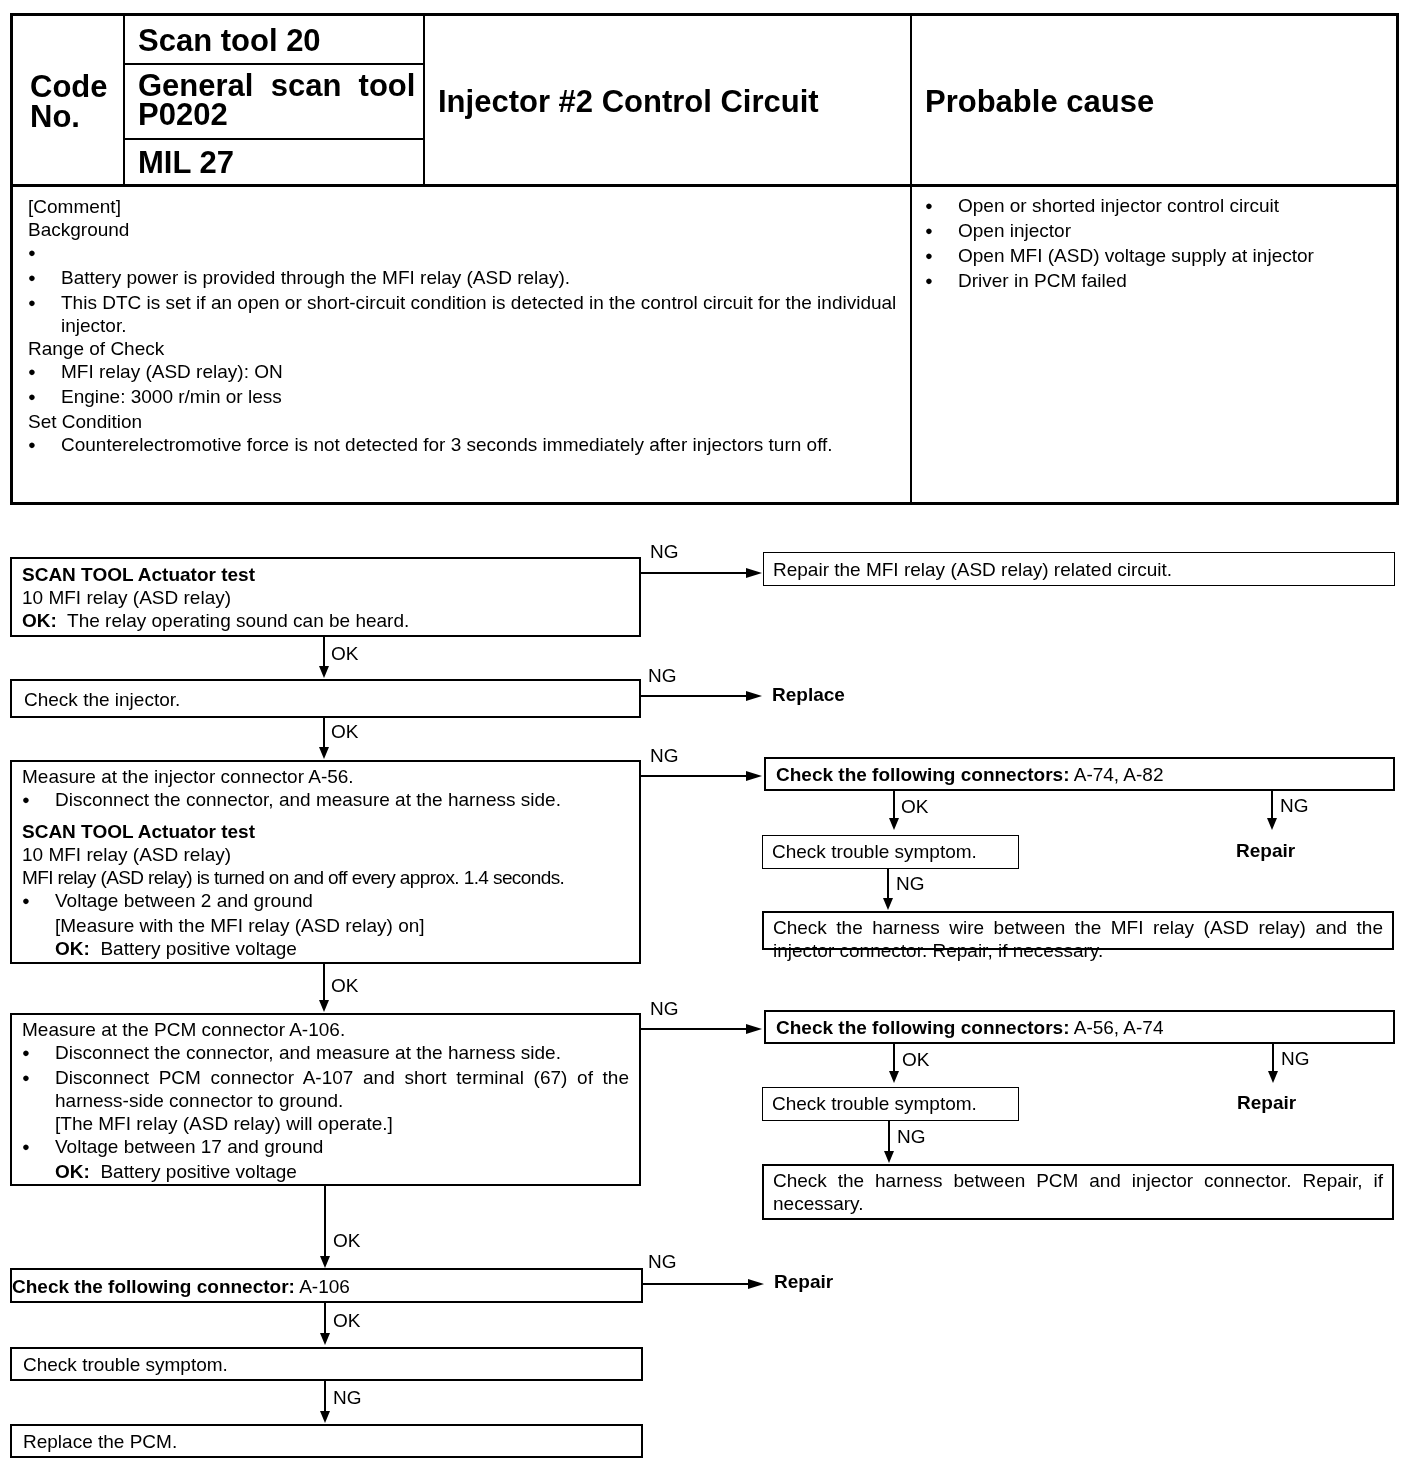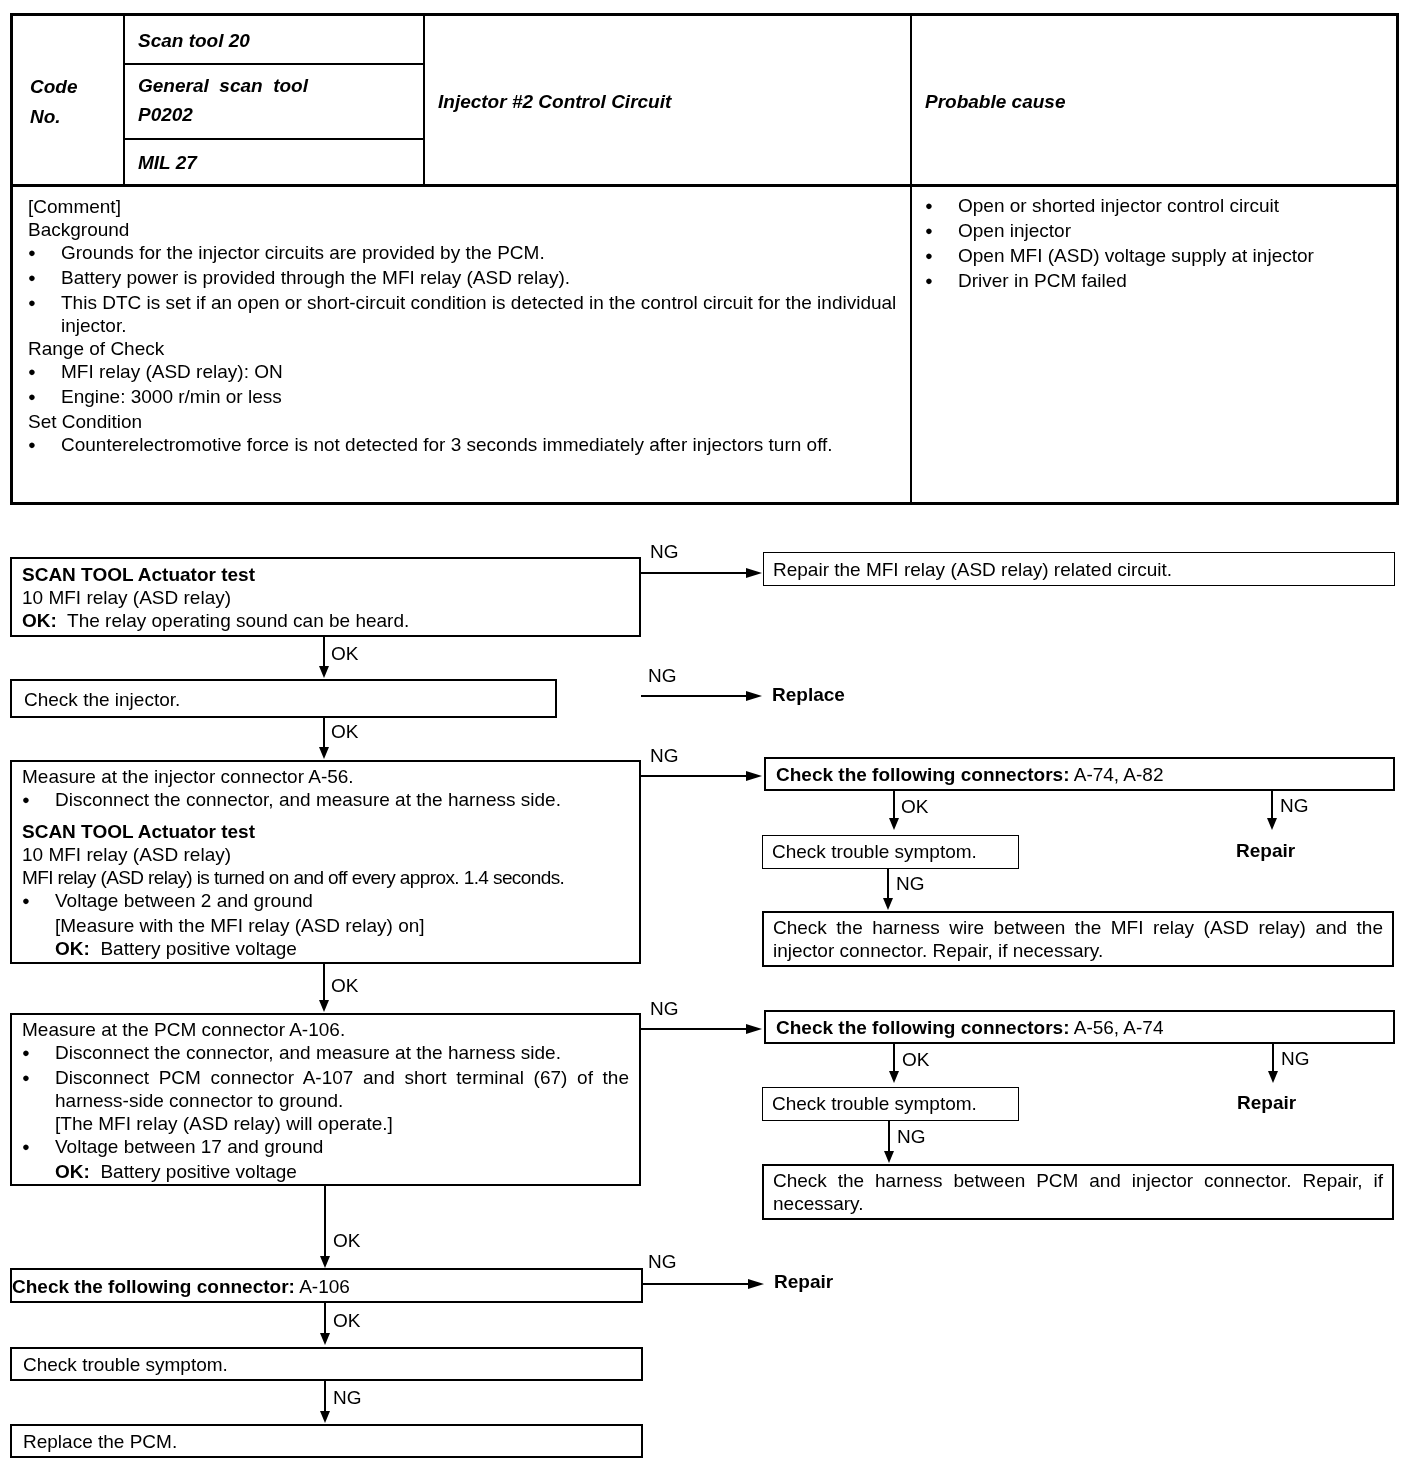--- a/index.html
+++ b/index.html
@@ -20,21 +20,21 @@
                border-left: 16px solid #000; }
   .bullet-row { display: flex; }
   .bullet-row .dot { width: 33px; flex: none; }
   .bullet-row .dot::before { content: "\25CF"; font-size: 13px; position: relative; top: -2px; }
   .indent { padding-left: 33px; }
 
   
   .hdr { position: absolute; left: 10px; top: 13px; width: 1389px; height: 492px;
          border: 3px solid #000; box-sizing: border-box; }
   .hdr-cell { position: absolute; box-sizing: border-box; }
-  .hdr-title { font-size: 19px; font-weight: bold; line-height: 30px; font-style: italic; }
+  .hdr-title { font-size: 31px; font-weight: bold; line-height: 30px; }
 </style>
 </head>
 <body>
 
 <div class="hdr">
 
   <div class="vline" style="left:110px; top:0; height:170px;"></div>
   <div class="vline" style="left:410px; top:0; height:170px;"></div>
   <div class="vline" style="left:897px; top:0; height:487px;"></div>
 
@@ -53,21 +53,20 @@
   </div>
   <div class="hdr-cell hdr-title" style="left:125px; top:132px;">MIL 27</div>
   <div class="hdr-cell hdr-title" style="left:425px; top:71px;">Injector #2 Control Circuit</div>
   <div class="hdr-cell hdr-title" style="left:912px; top:71px;">Probable cause</div>
 
   <div class="hdr-cell t" style="left:15px; top:179px; width:870px;">
     <div>[Comment]</div>
     <div>Background</div>
     <div class="bullet-row">
         <span class="dot"></span>
-        <span>Grounds for the injector circuits are provided by the PCM.</span>
       </div>
     <div class="bullet-row">
         <span class="dot"></span>
         <span>Battery power is provided through the MFI relay (ASD relay).</span>
       </div>
     <div class="bullet-row">
         <span class="dot"></span>
         <span>This DTC is set if an open or short-circuit condition is detected in the control circuit for the individual injector.</span>
       </div>
     <div>Range of Check</div>
@@ -113,21 +112,21 @@
 </div>
 <span class="lbl" style="left:650px; top:542px;">NG</span>
 <div class="hline" style="left:641px; top:572px; width:108px;"></div>
 <div class="arr-right" style="left:746px; top:568px;"></div>
 <div class="abs box t" style="left:763px; top:552px; width:632px; height:34px; padding:5px 9px; border-width:1.5px;">Repair the MFI relay (ASD relay) related circuit.</div>
 
 <div class="vline" style="left:323px; top:637px; height:32px;"></div>
 <div class="arr-down" style="left:319px; top:666px;"></div>
 <span class="lbl" style="left:331px; top:644px;">OK</span>
 
-<div class="abs box t" style="left:10px; top:679px; width:547px; height:39px; padding:7px 12px;">Check the injector.</div>
+<div class="abs box t" style="left:10px; top:679px; width:631px; height:39px; padding:7px 12px;">Check the injector.</div>
 <span class="lbl" style="left:648px; top:666px;">NG</span>
 <div class="hline" style="left:641px; top:695px; width:108px;"></div>
 <div class="arr-right" style="left:746px; top:691px;"></div>
 <div class="abs t b" style="left:772px; top:683px;">Replace</div>
 
 <div class="vline" style="left:323px; top:718px; height:32px;"></div>
 <div class="arr-down" style="left:319px; top:747px;"></div>
 <span class="lbl" style="left:331px; top:722px;">OK</span>
 
 <div class="abs box t" style="left:10px; top:760px; width:631px; height:204px; padding:3px 10px 0 10px;">
@@ -157,21 +156,21 @@
 <div class="arr-down" style="left:889px; top:818px;"></div>
 <span class="lbl" style="left:901px; top:797px;">OK</span>
 <div class="vline" style="left:1271px; top:791px; height:30px;"></div>
 <div class="arr-down" style="left:1267px; top:818px;"></div>
 <span class="lbl" style="left:1280px; top:796px;">NG</span>
 <div class="abs t b" style="left:1236px; top:839px;">Repair</div>
 <div class="abs box t" style="left:762px; top:835px; width:257px; height:34px; padding:4px 9px; border-width:1.5px;">Check trouble symptom.</div>
 <div class="vline" style="left:887px; top:869px; height:32px;"></div>
 <div class="arr-down" style="left:883px; top:898px;"></div>
 <span class="lbl" style="left:896px; top:874px;">NG</span>
-<div class="abs box t" style="left:762px; top:911px; width:632px; height:56px; padding:3px 9px; text-align:justify;">Check the harness wire between the MFI relay (ASD relay) and the injector connector. Repair, if necessary.</div>
+<div class="abs box t" style="left:762px; top:911px; width:632px; height:39px; padding:3px 9px; text-align:justify;">Check the harness wire between the MFI relay (ASD relay) and the injector connector. Repair, if necessary.</div>
 
 <div class="vline" style="left:323px; top:964px; height:38px;"></div>
 <div class="arr-down" style="left:319px; top:1000px;"></div>
 <span class="lbl" style="left:331px; top:976px;">OK</span>
 
 <div class="abs box t" style="left:10px; top:1013px; width:631px; height:173px; padding:3px 10px 0 10px;">
   <div>Measure at the PCM connector A-106.</div>
   <div class="bullet-row">
       <span class="dot"></span>
       <span>Disconnect the connector, and measure at the harness side.</span>

